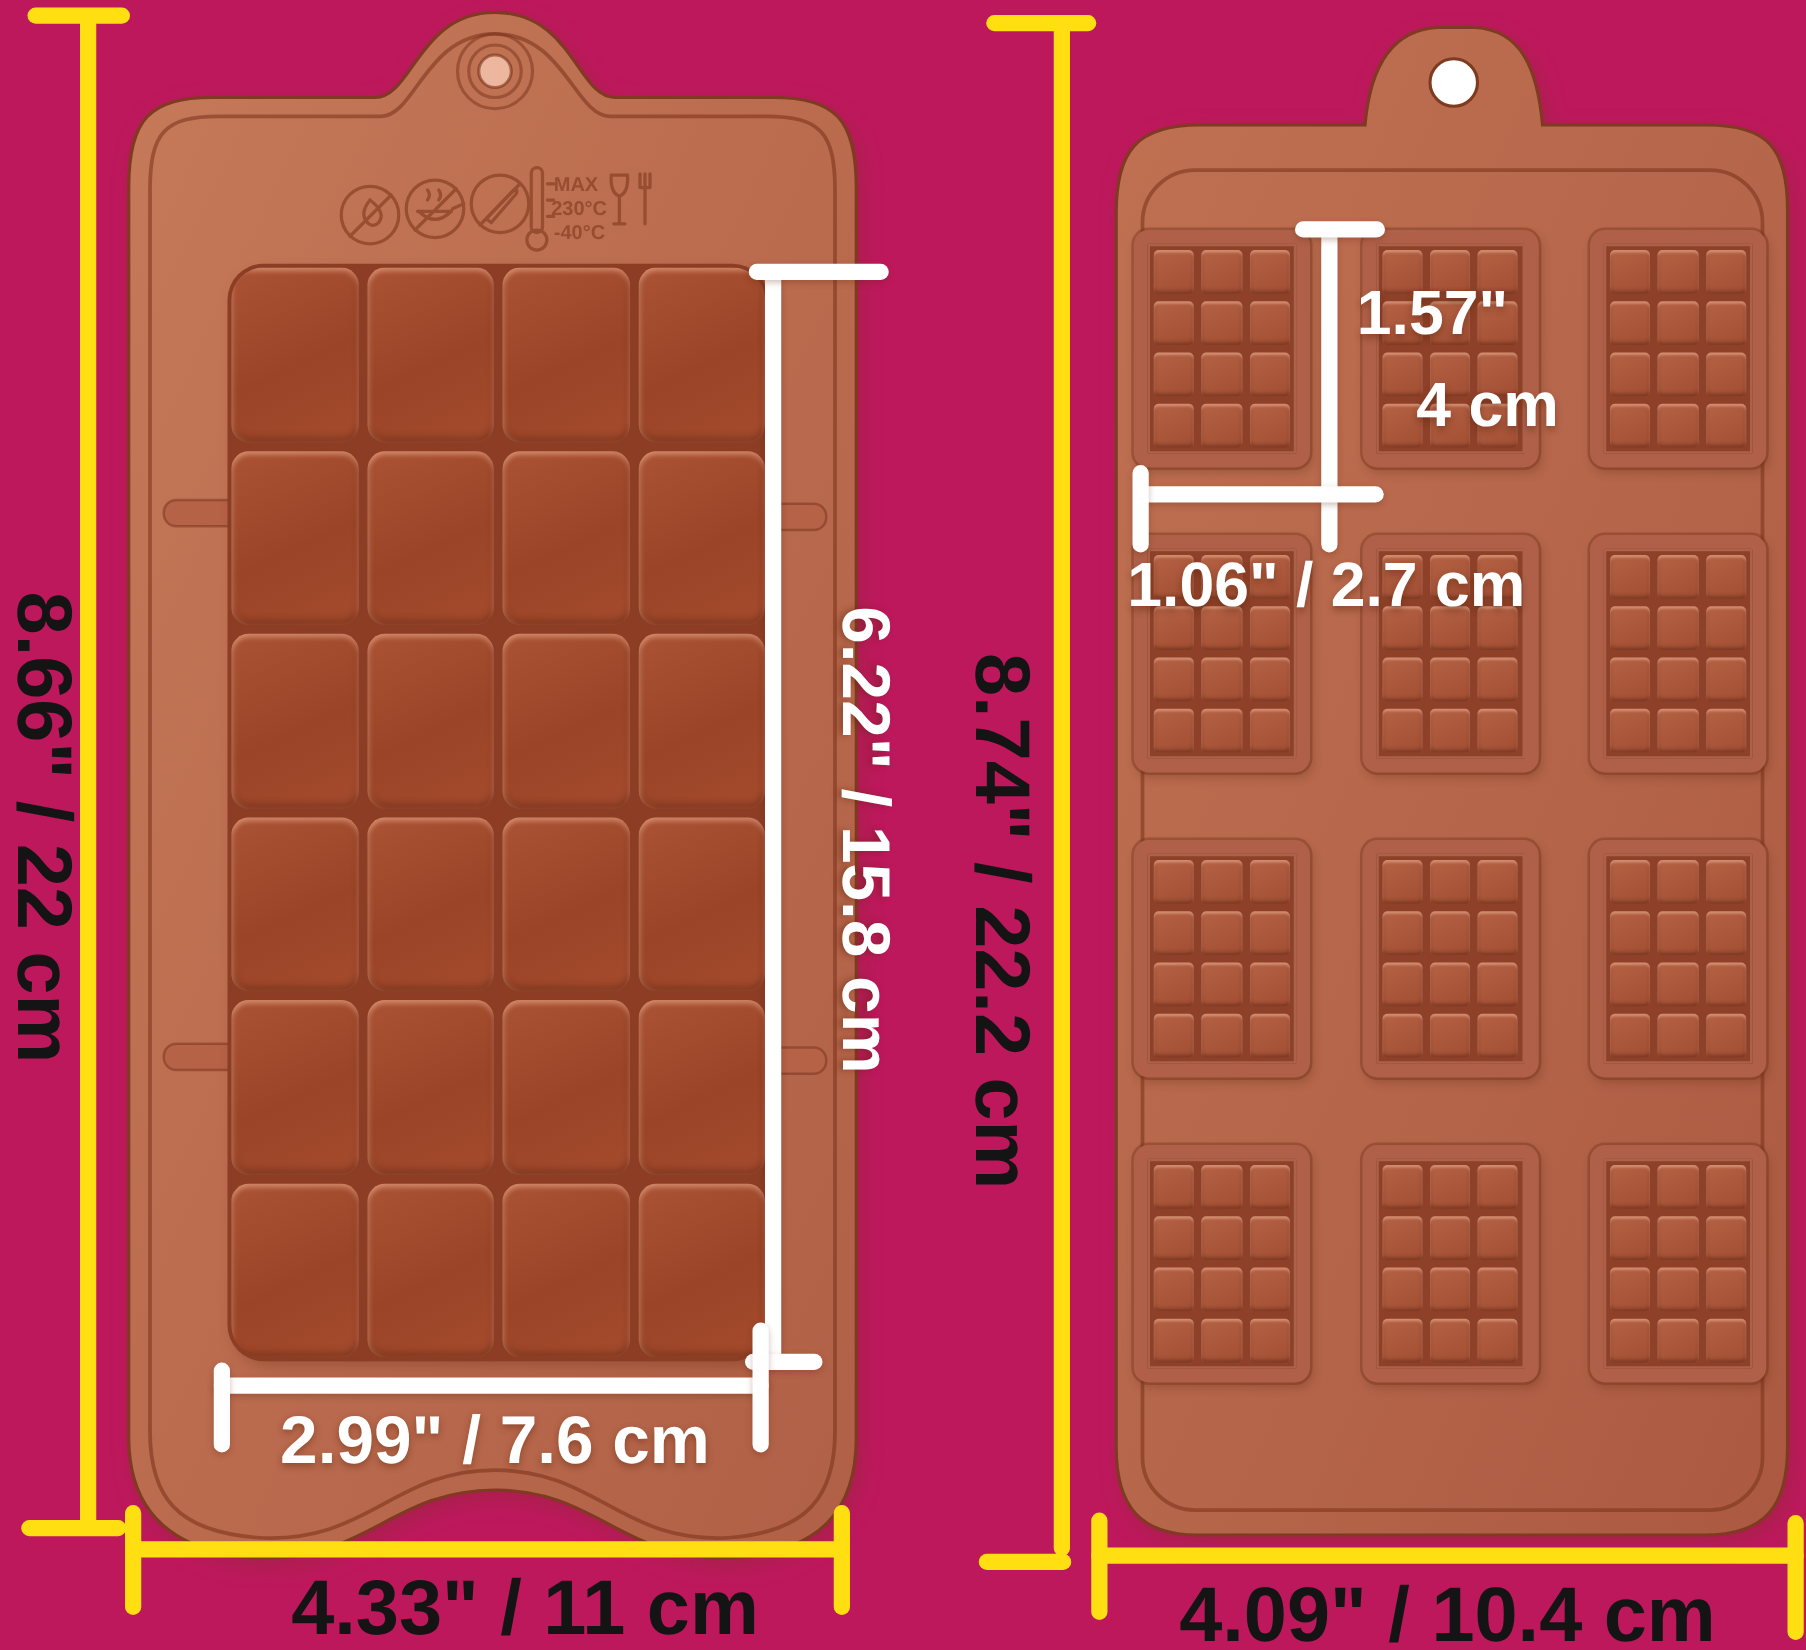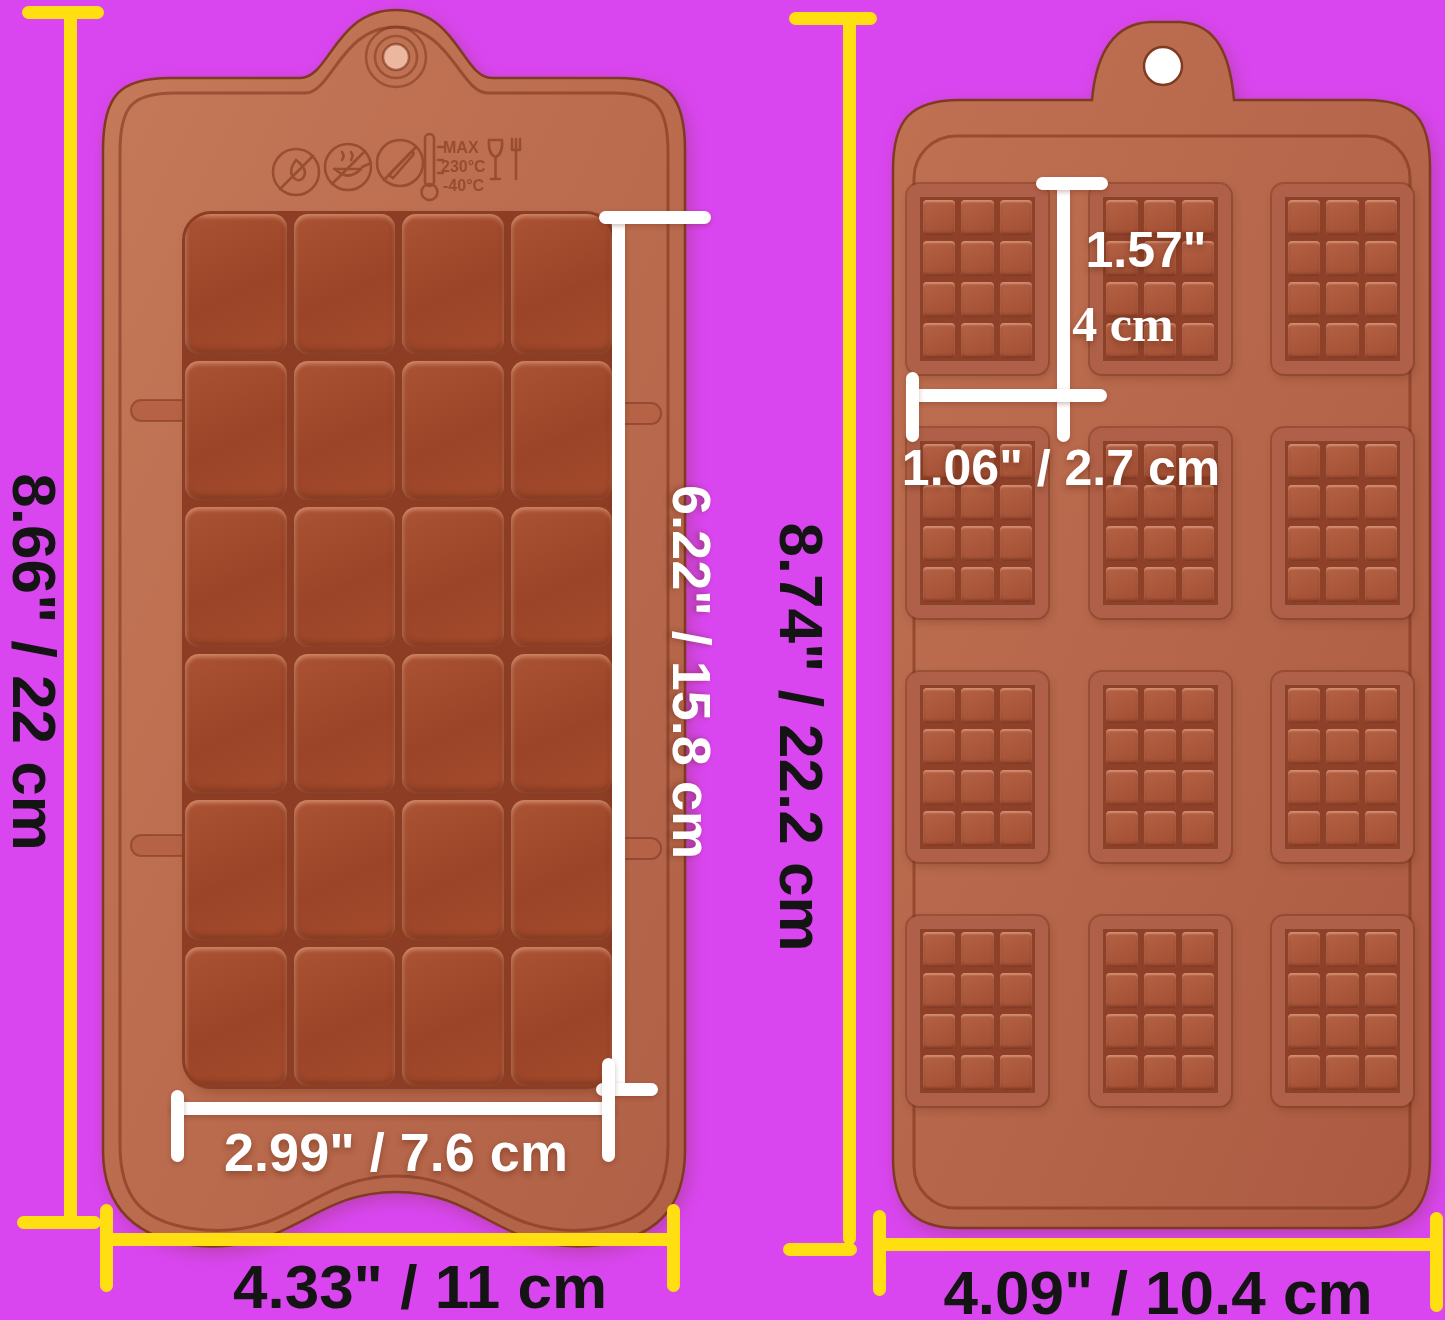--- a/index.html
+++ b/index.html
@@ -1,17 +1,17 @@
 <!DOCTYPE html>
 <html><head>
 <meta charset="utf-8">
 <style>
   html,body{margin:0;padding:0;background:#fff;}
   #canvas{
-    position:relative;width:1445px;height:1320px;background:#d946ef;overflow:hidden;
+    position:relative;width:1445px;height:1320px;background:#be185d;overflow:hidden;
     font-family:"Liberation Sans",sans-serif;
   }
   svg{position:absolute;left:0;top:0;}
   
   .dl{position:absolute;border-radius:7px;}
   .yellow{background:#ffdf12;}
   .white{background:#ffffff;box-shadow:0 2px 5px rgba(95,40,15,.30);}
   
   .lbl{position:absolute;font-weight:bold;white-space:nowrap;line-height:1;
        transform:translate(-50%,-50%);}
@@ -390,16 +390,16 @@
   <div class="dl white" style="left:171px;top:1102px;width:444px;height:13px;"></div>
   <div class="dl white" style="left:171px;top:1090px;width:13px;height:72px;"></div>
   <div class="dl white" style="left:602px;top:1058px;width:13px;height:104px;"></div>
   <div class="lbl whiteTxt" style="left:396px;top:1152px;">2.99" / 7.6 cm</div>
 
   <div class="dl white" style="left:1057px;top:180px;width:13px;height:262px;"></div>
   <div class="dl white" style="left:1036px;top:177px;width:72px;height:13px;"></div>
   <div class="dl white" style="left:911px;top:389px;width:196px;height:13px;"></div>
   <div class="dl white" style="left:906px;top:372px;width:13px;height:70px;"></div>
   <div class="lbl whiteTxtS" style="left:1146px;top:250px;">1.57"</div>
-  <div class="lbl whiteTxtS" style="left:1123px;top:324px;font-family:Liberation Serif, serif;">4 cm</div>
+  <div class="lbl whiteTxtS" style="left:1190px;top:324px;">4 cm</div>
   <div class="lbl whiteTxtS" style="left:1061px;top:468px;">1.06" / 2.7 cm</div>
 
 </div>
 
 </body></html>

